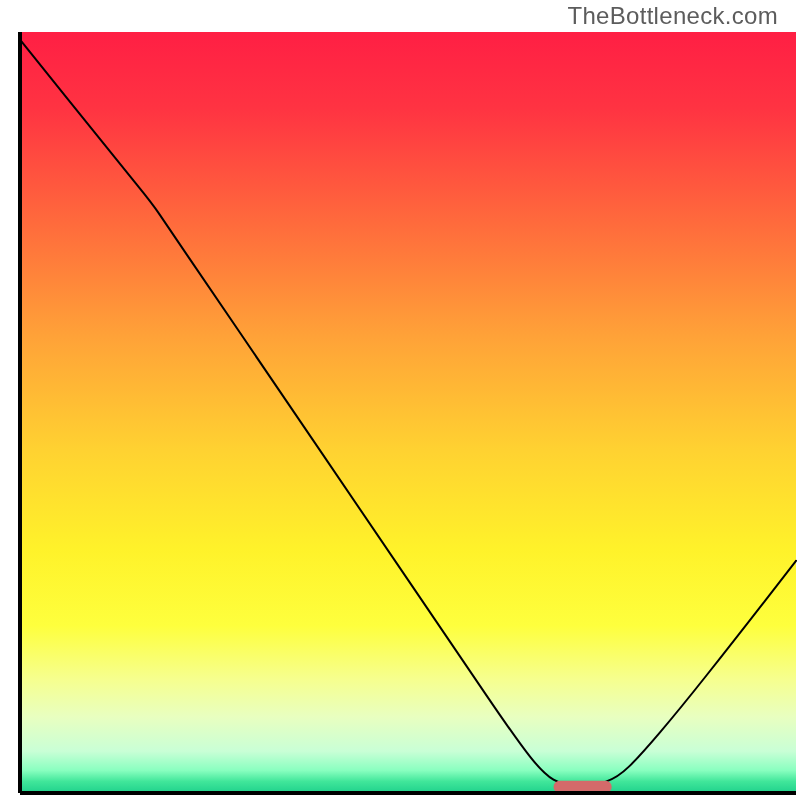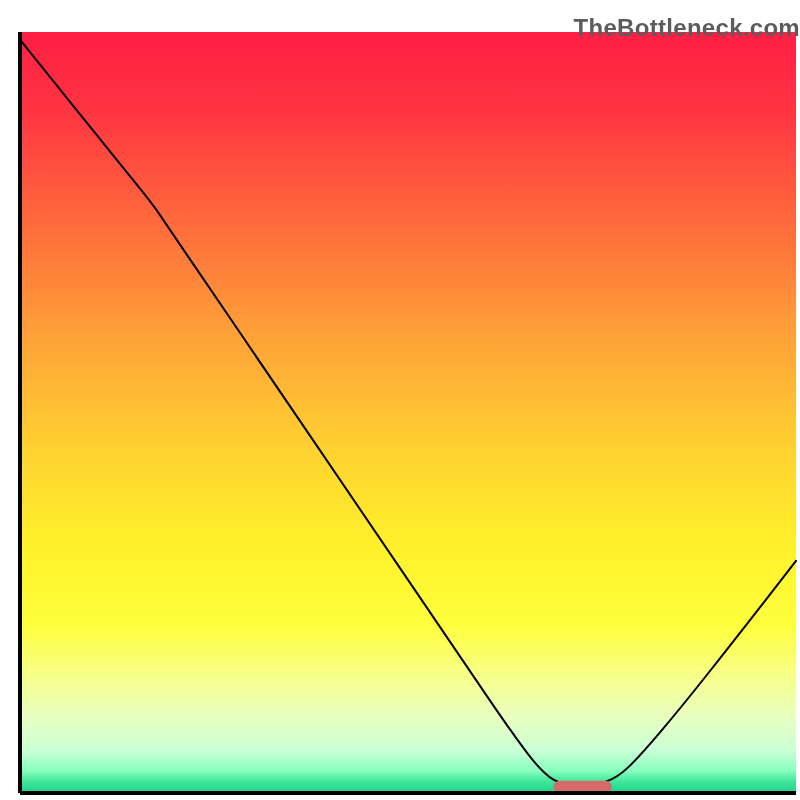--- a/index.html
+++ b/index.html
@@ -12,27 +12,26 @@
     font-family: Arial, Helvetica, sans-serif;
   }
   .frame {
     position: relative;
     width: 800px;
     height: 800px;
   }
   .watermark {
     position: absolute;
     top: 2px;
-    right: 0;
+    right: 22px;
     font-size: 24px;
-    font-weight: 700;
+    font-weight: 400;
     color: #5c5c5c;
     font-family: Arial, sans-serif;
     letter-spacing: 0.3px;
-    margin-top: 12px;
   }
   svg {
     display: block;
   }
 </style>
 </head>
 <body>
 
 <div class="frame">
   <div class="watermark">TheBottleneck.com</div>

